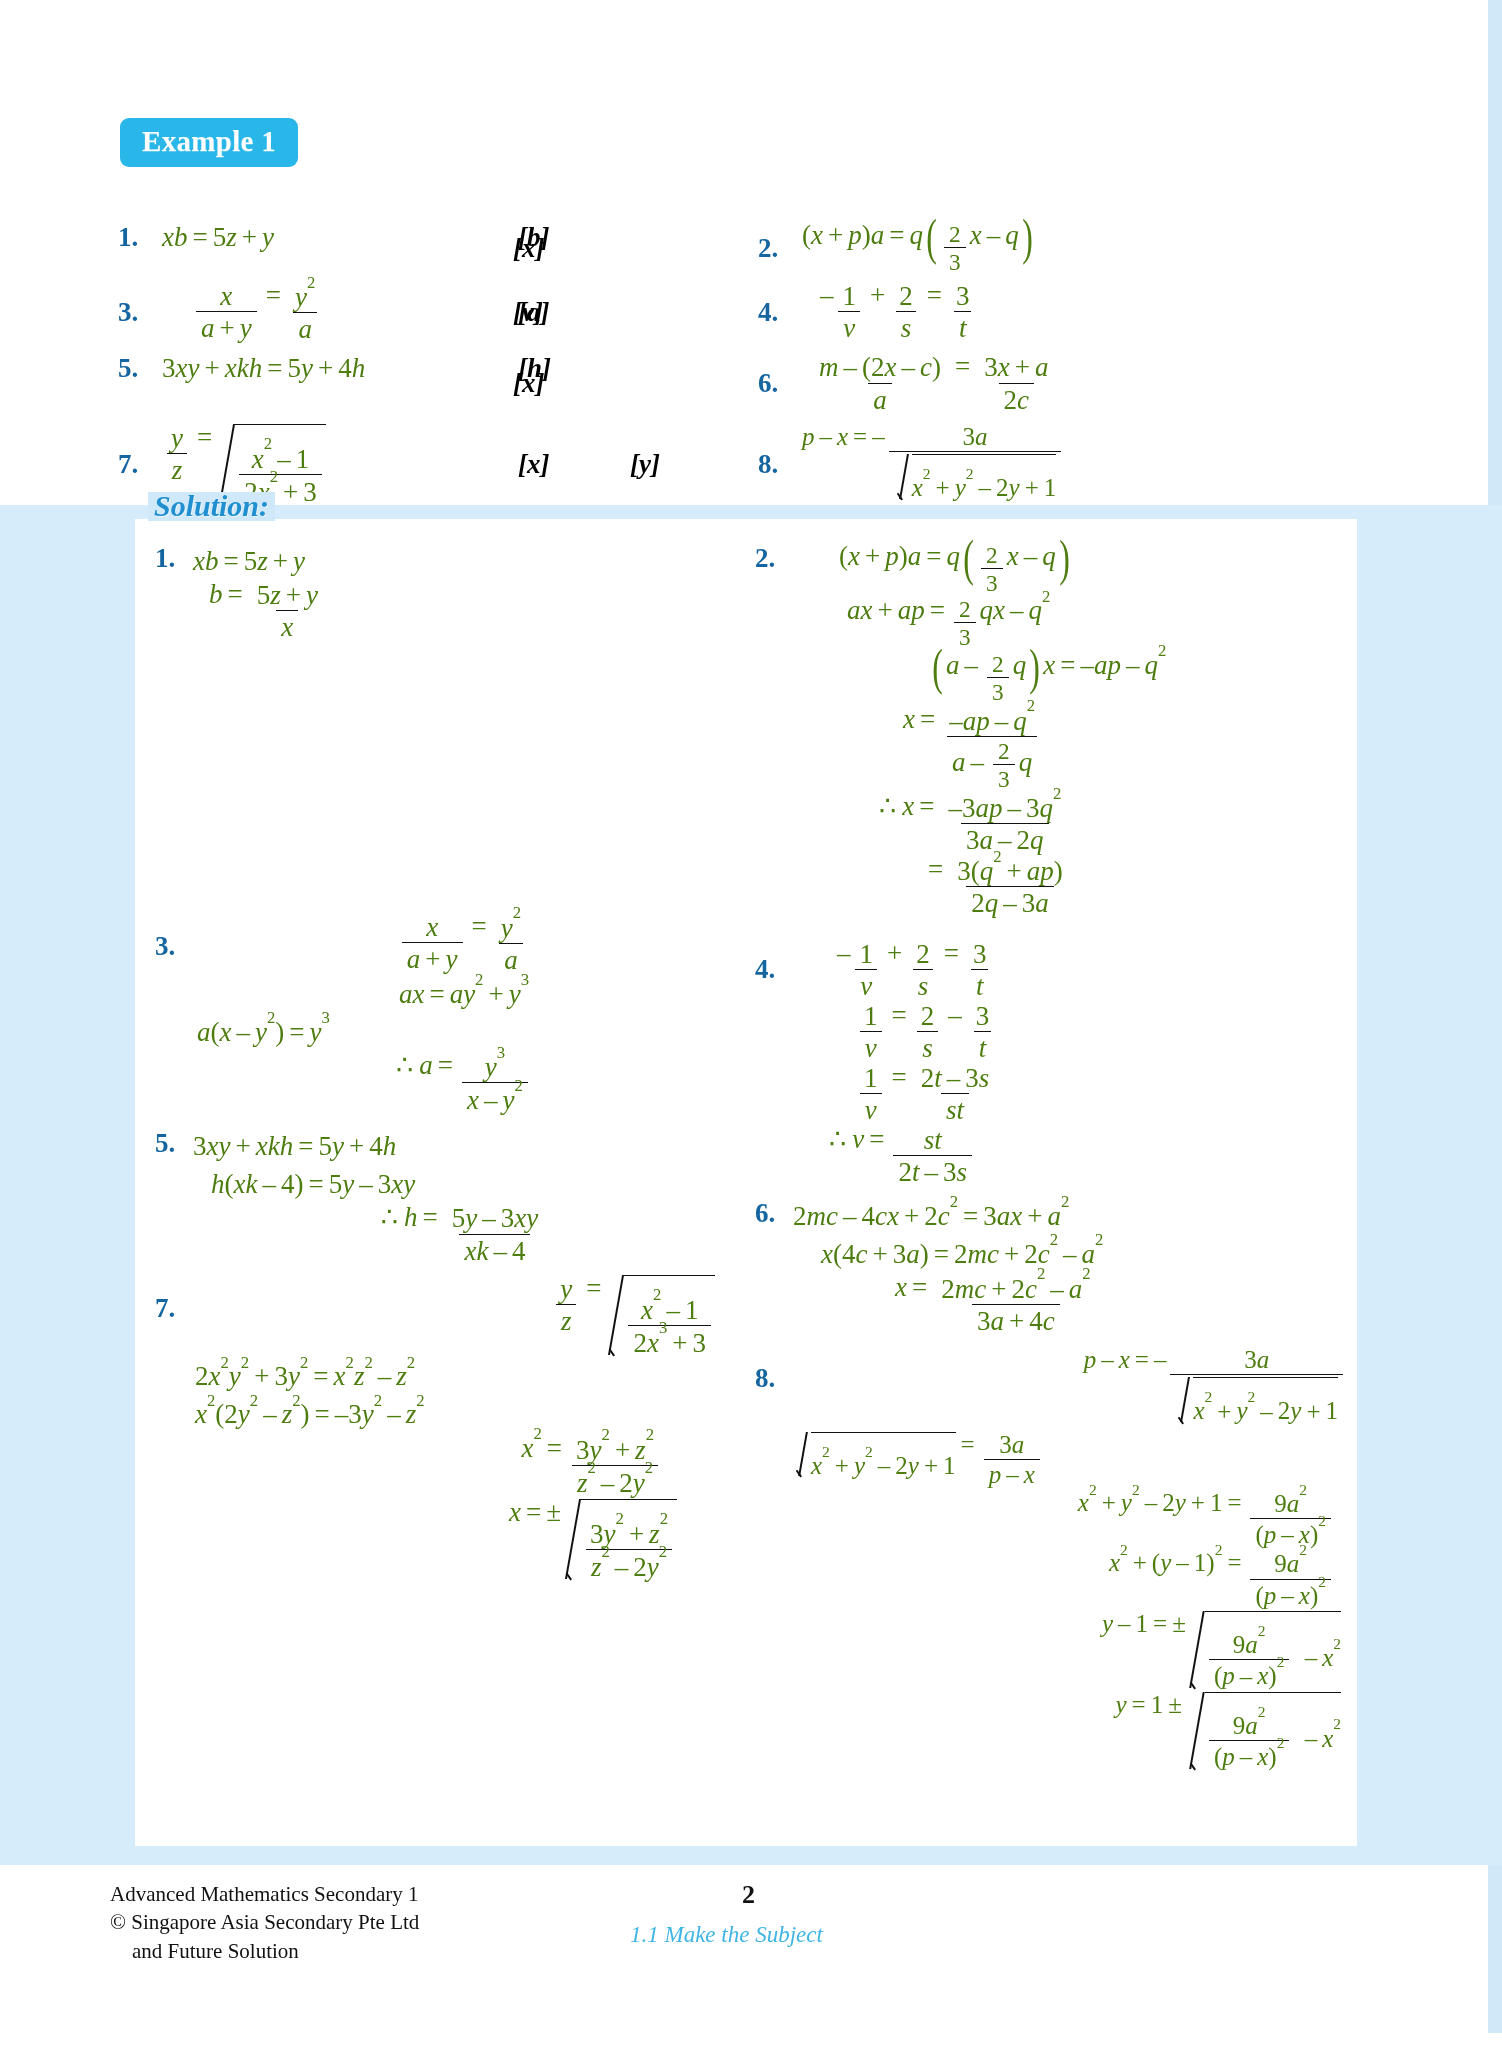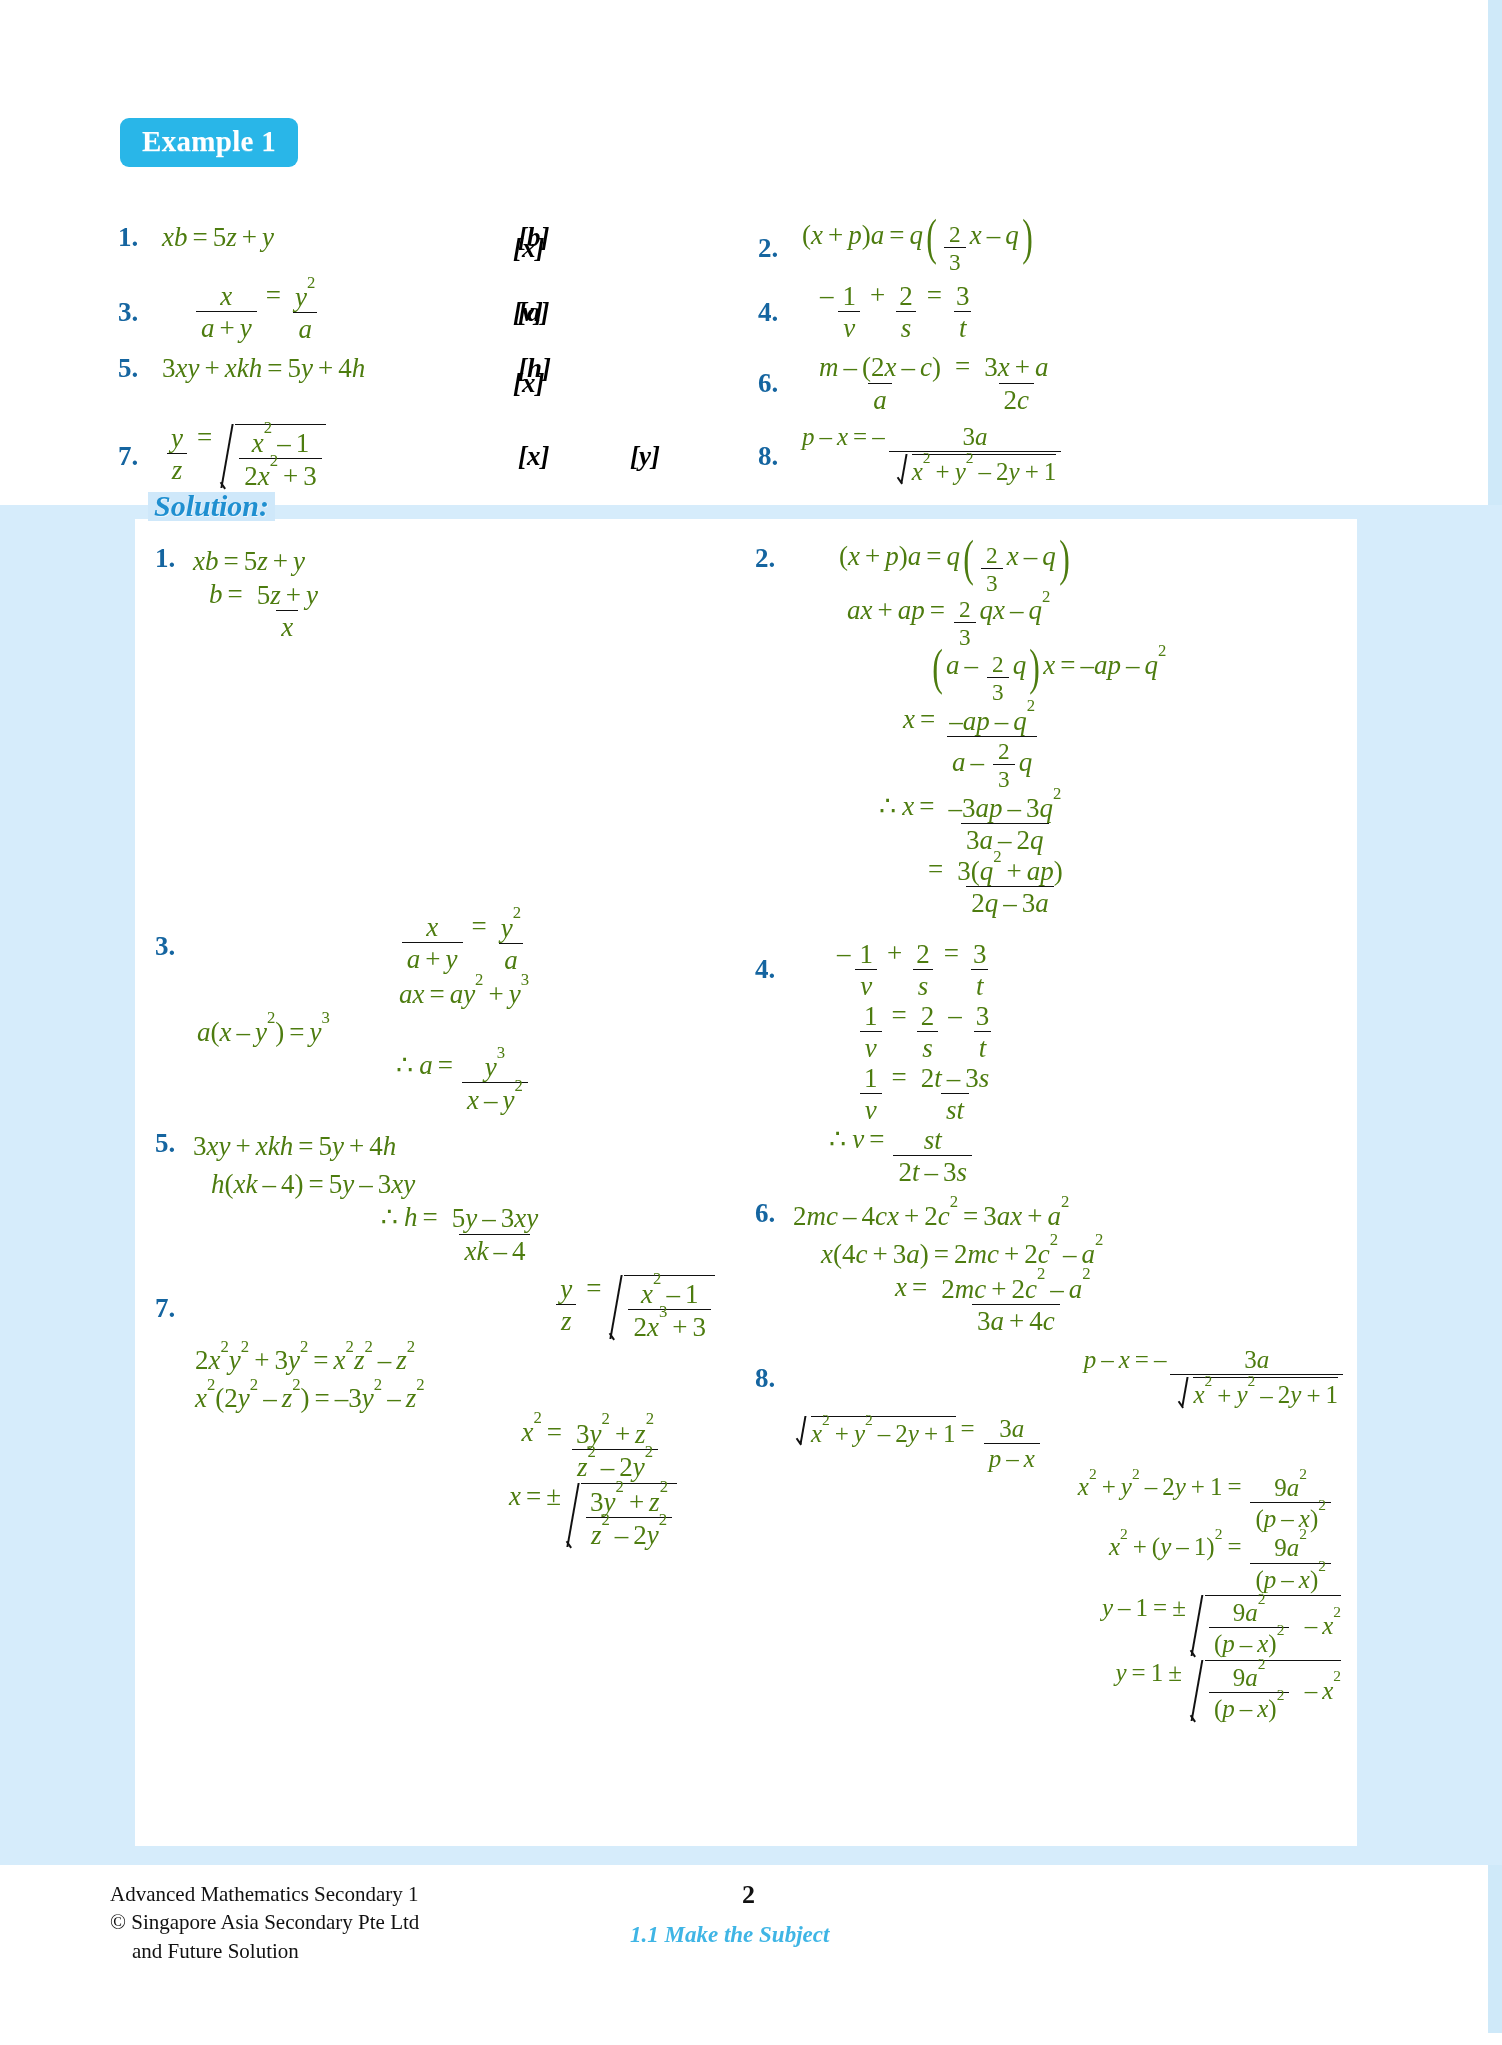--- a/index.html
+++ b/index.html
@@ -59,21 +59,21 @@
 
   .frac{display:inline-flex;flex-direction:column;align-items:center;
         vertical-align:middle;margin:0 4px;line-height:1.04;}
   .frac .num{padding:0 5px 1px 5px;}
   .frac .den{padding:2px 5px 0 5px;border-top:1.6px solid #111;}
   .frac.sm{font-size:.86em;}
 
   .paren{font-size:1.9em;font-style:normal;line-height:.6;
          display:inline-block;transform:scaleX(.62);transform-origin:center;}
   .radwrap{display:inline-flex;align-items:center;position:relative;padding-left:2px;}
-  .radwrap>.radbar{border-top:1.6px solid #111;padding-top:3px;}
+  .radwrap>.radbar{border-top:1.6px solid #111;padding-top:19px;}
   .sqrt-glyph{
     display:inline-block;width:16px;position:relative;align-self:stretch;
   }
   .sqrt-glyph::before{
     content:"";position:absolute;left:7px;top:0;bottom:2px;width:1.7px;
     background:#111;transform:skewX(-10deg);
   }
   .sqrt-glyph::after{
     content:"";position:absolute;left:1px;bottom:7px;width:8px;height:1.7px;
     background:#111;transform:rotate(55deg);transform-origin:left bottom;
@@ -112,21 +112,21 @@
   .slines{padding-left:58px;}
   .sline{display:flex;align-items:center;min-height:36px;margin:2px 0;}
   .sline.r{justify-content:flex-end;padding-right:10px;}
   .sline.l{justify-content:flex-start;}
 
   
   .footer{position:absolute;left:0;top:1880px;width:1502px;}
   .f-left{position:absolute;left:110px;top:0;font-size:21px;color:#111;line-height:1.35;}
   .f-left .indent{padding-left:22px;}
   .f-page{position:absolute;left:742px;top:0;font-size:26px;font-weight:bold;color:#111;}
-  .f-sec{position:absolute;left:630px;top:42px;font-size:23px;color:#3fb5e5;font-style:italic;font-weight:bold;}
+  .f-sec{position:absolute;left:630px;top:42px;font-size:23px;color:#3fb5e5;font-style:italic;font-weight:normal;}
 </style>
 </head>
 <body>
 
 <div id="page">
   <div class="edge-left"></div>
   <div class="edge-right"></div>
   <div class="edge-bottom"></div>
 
   <div class="example-tag">Example 1</div>

